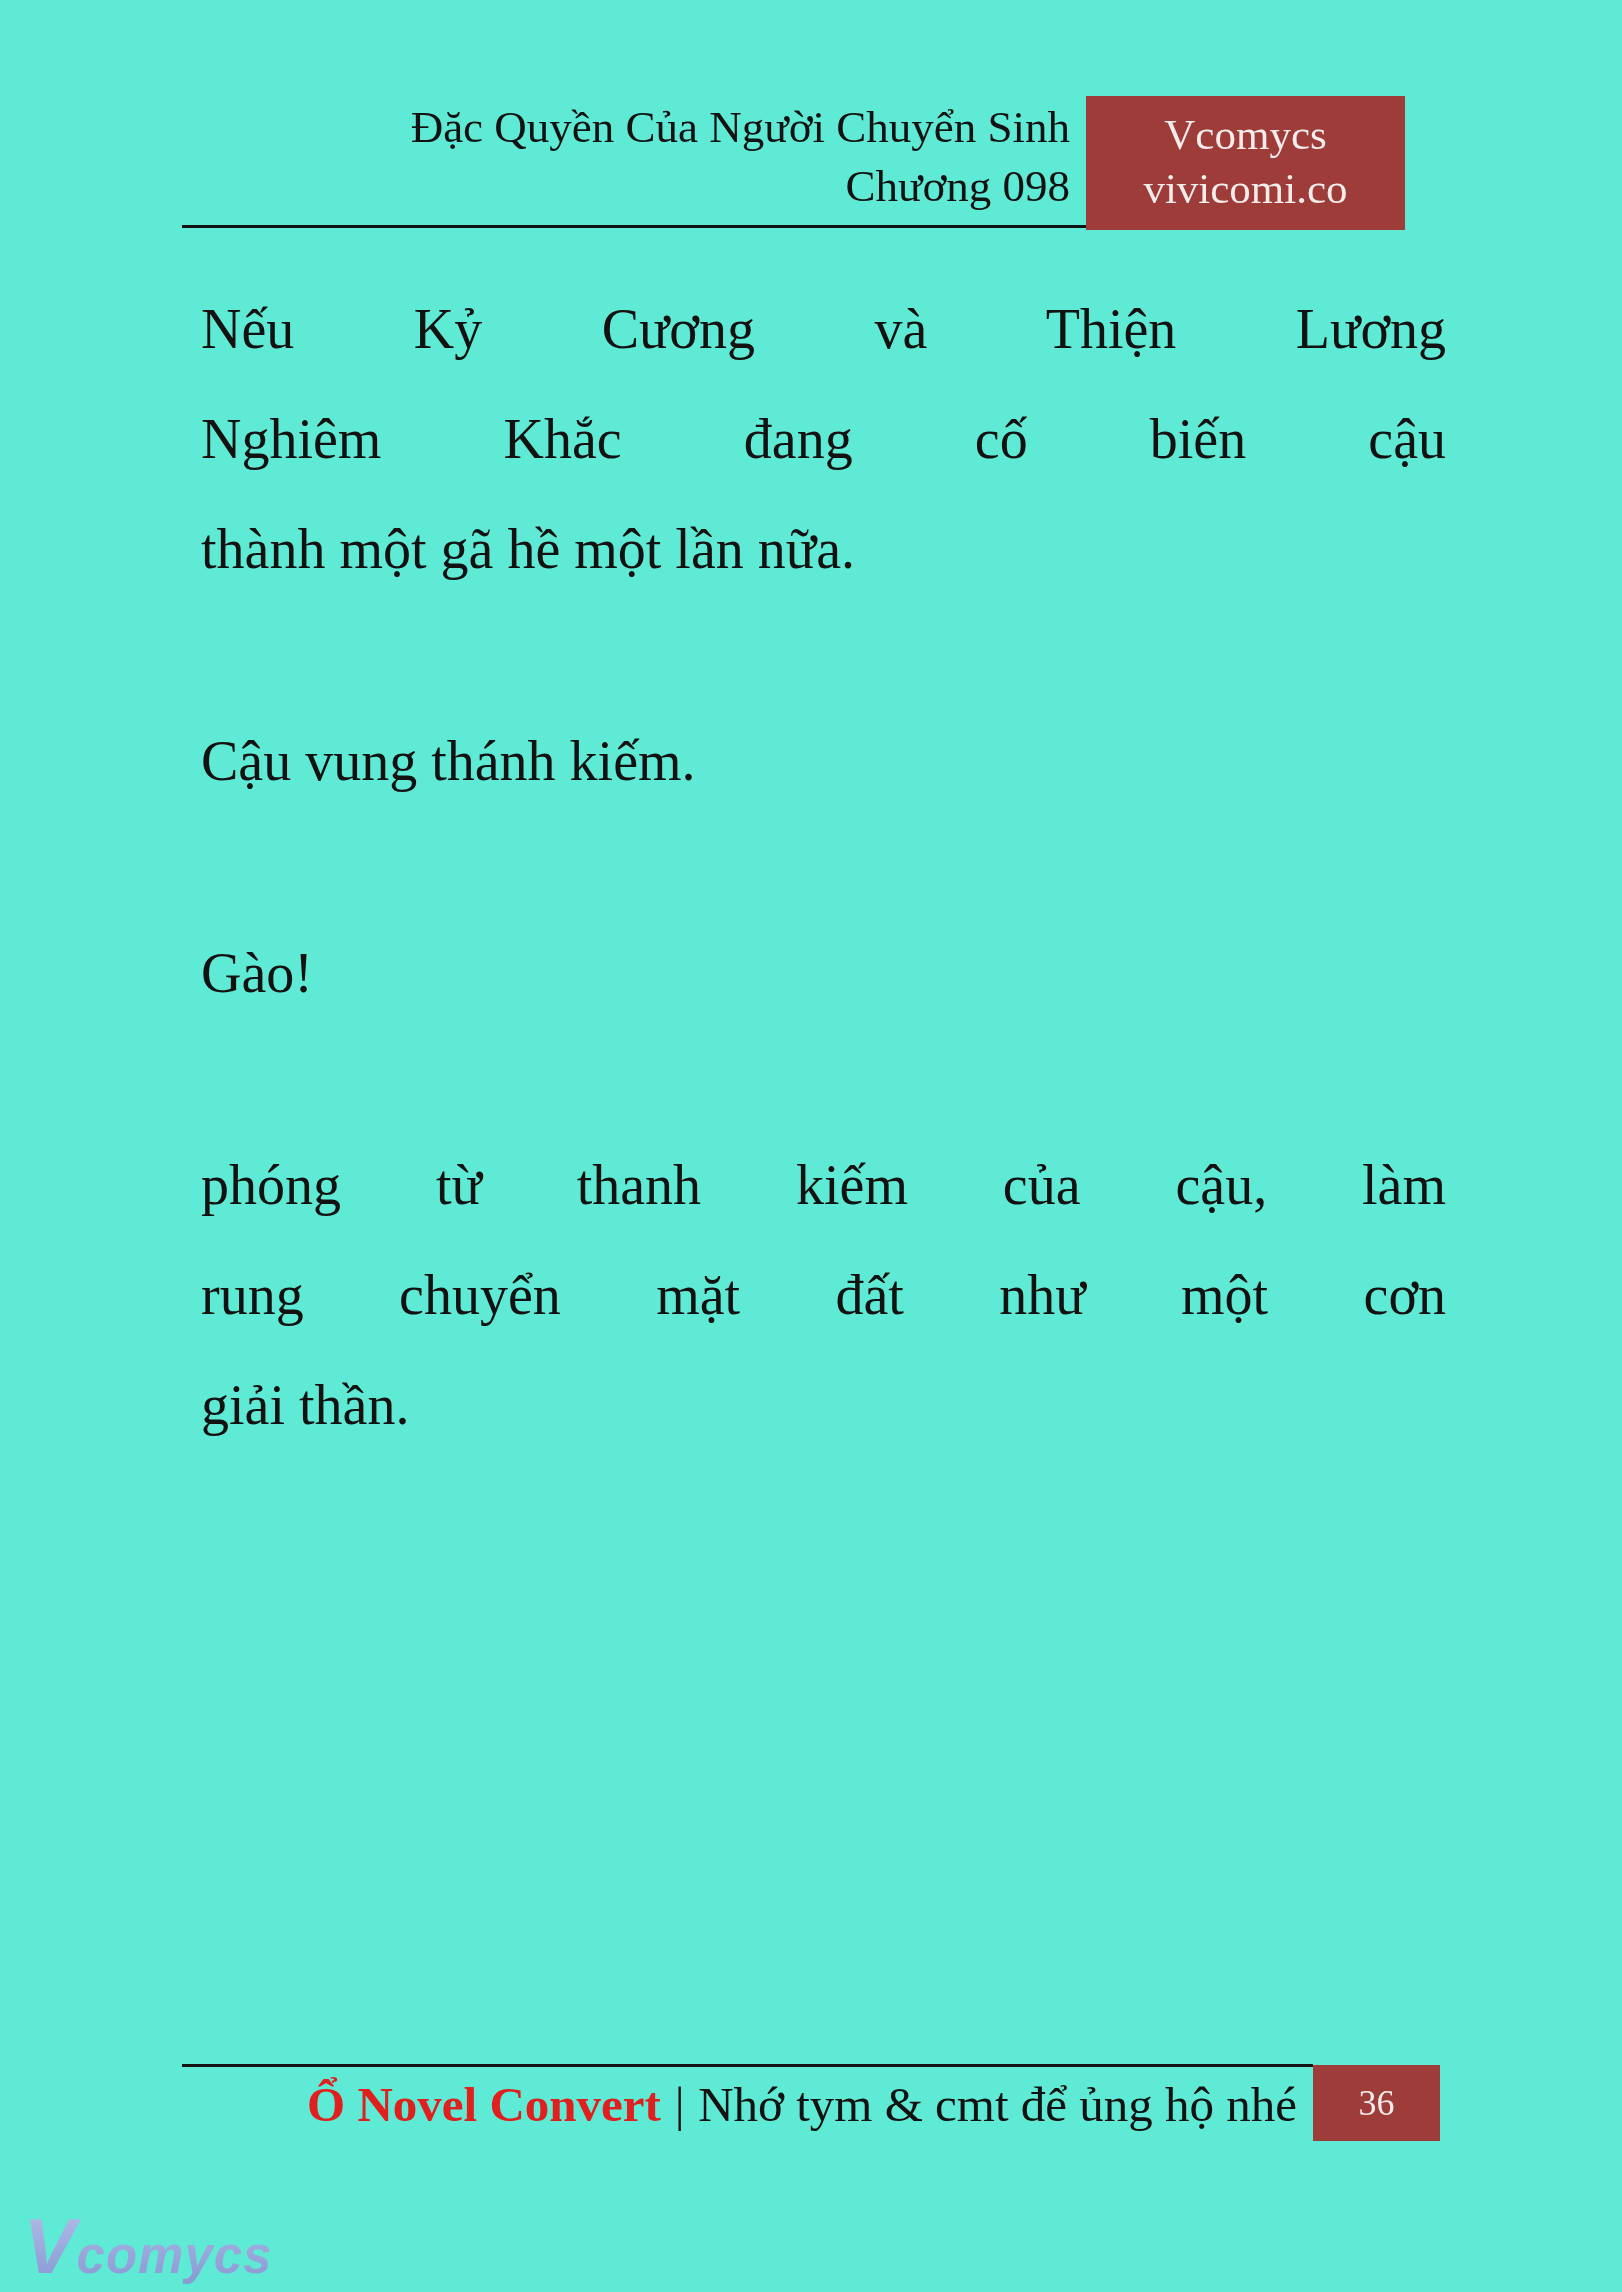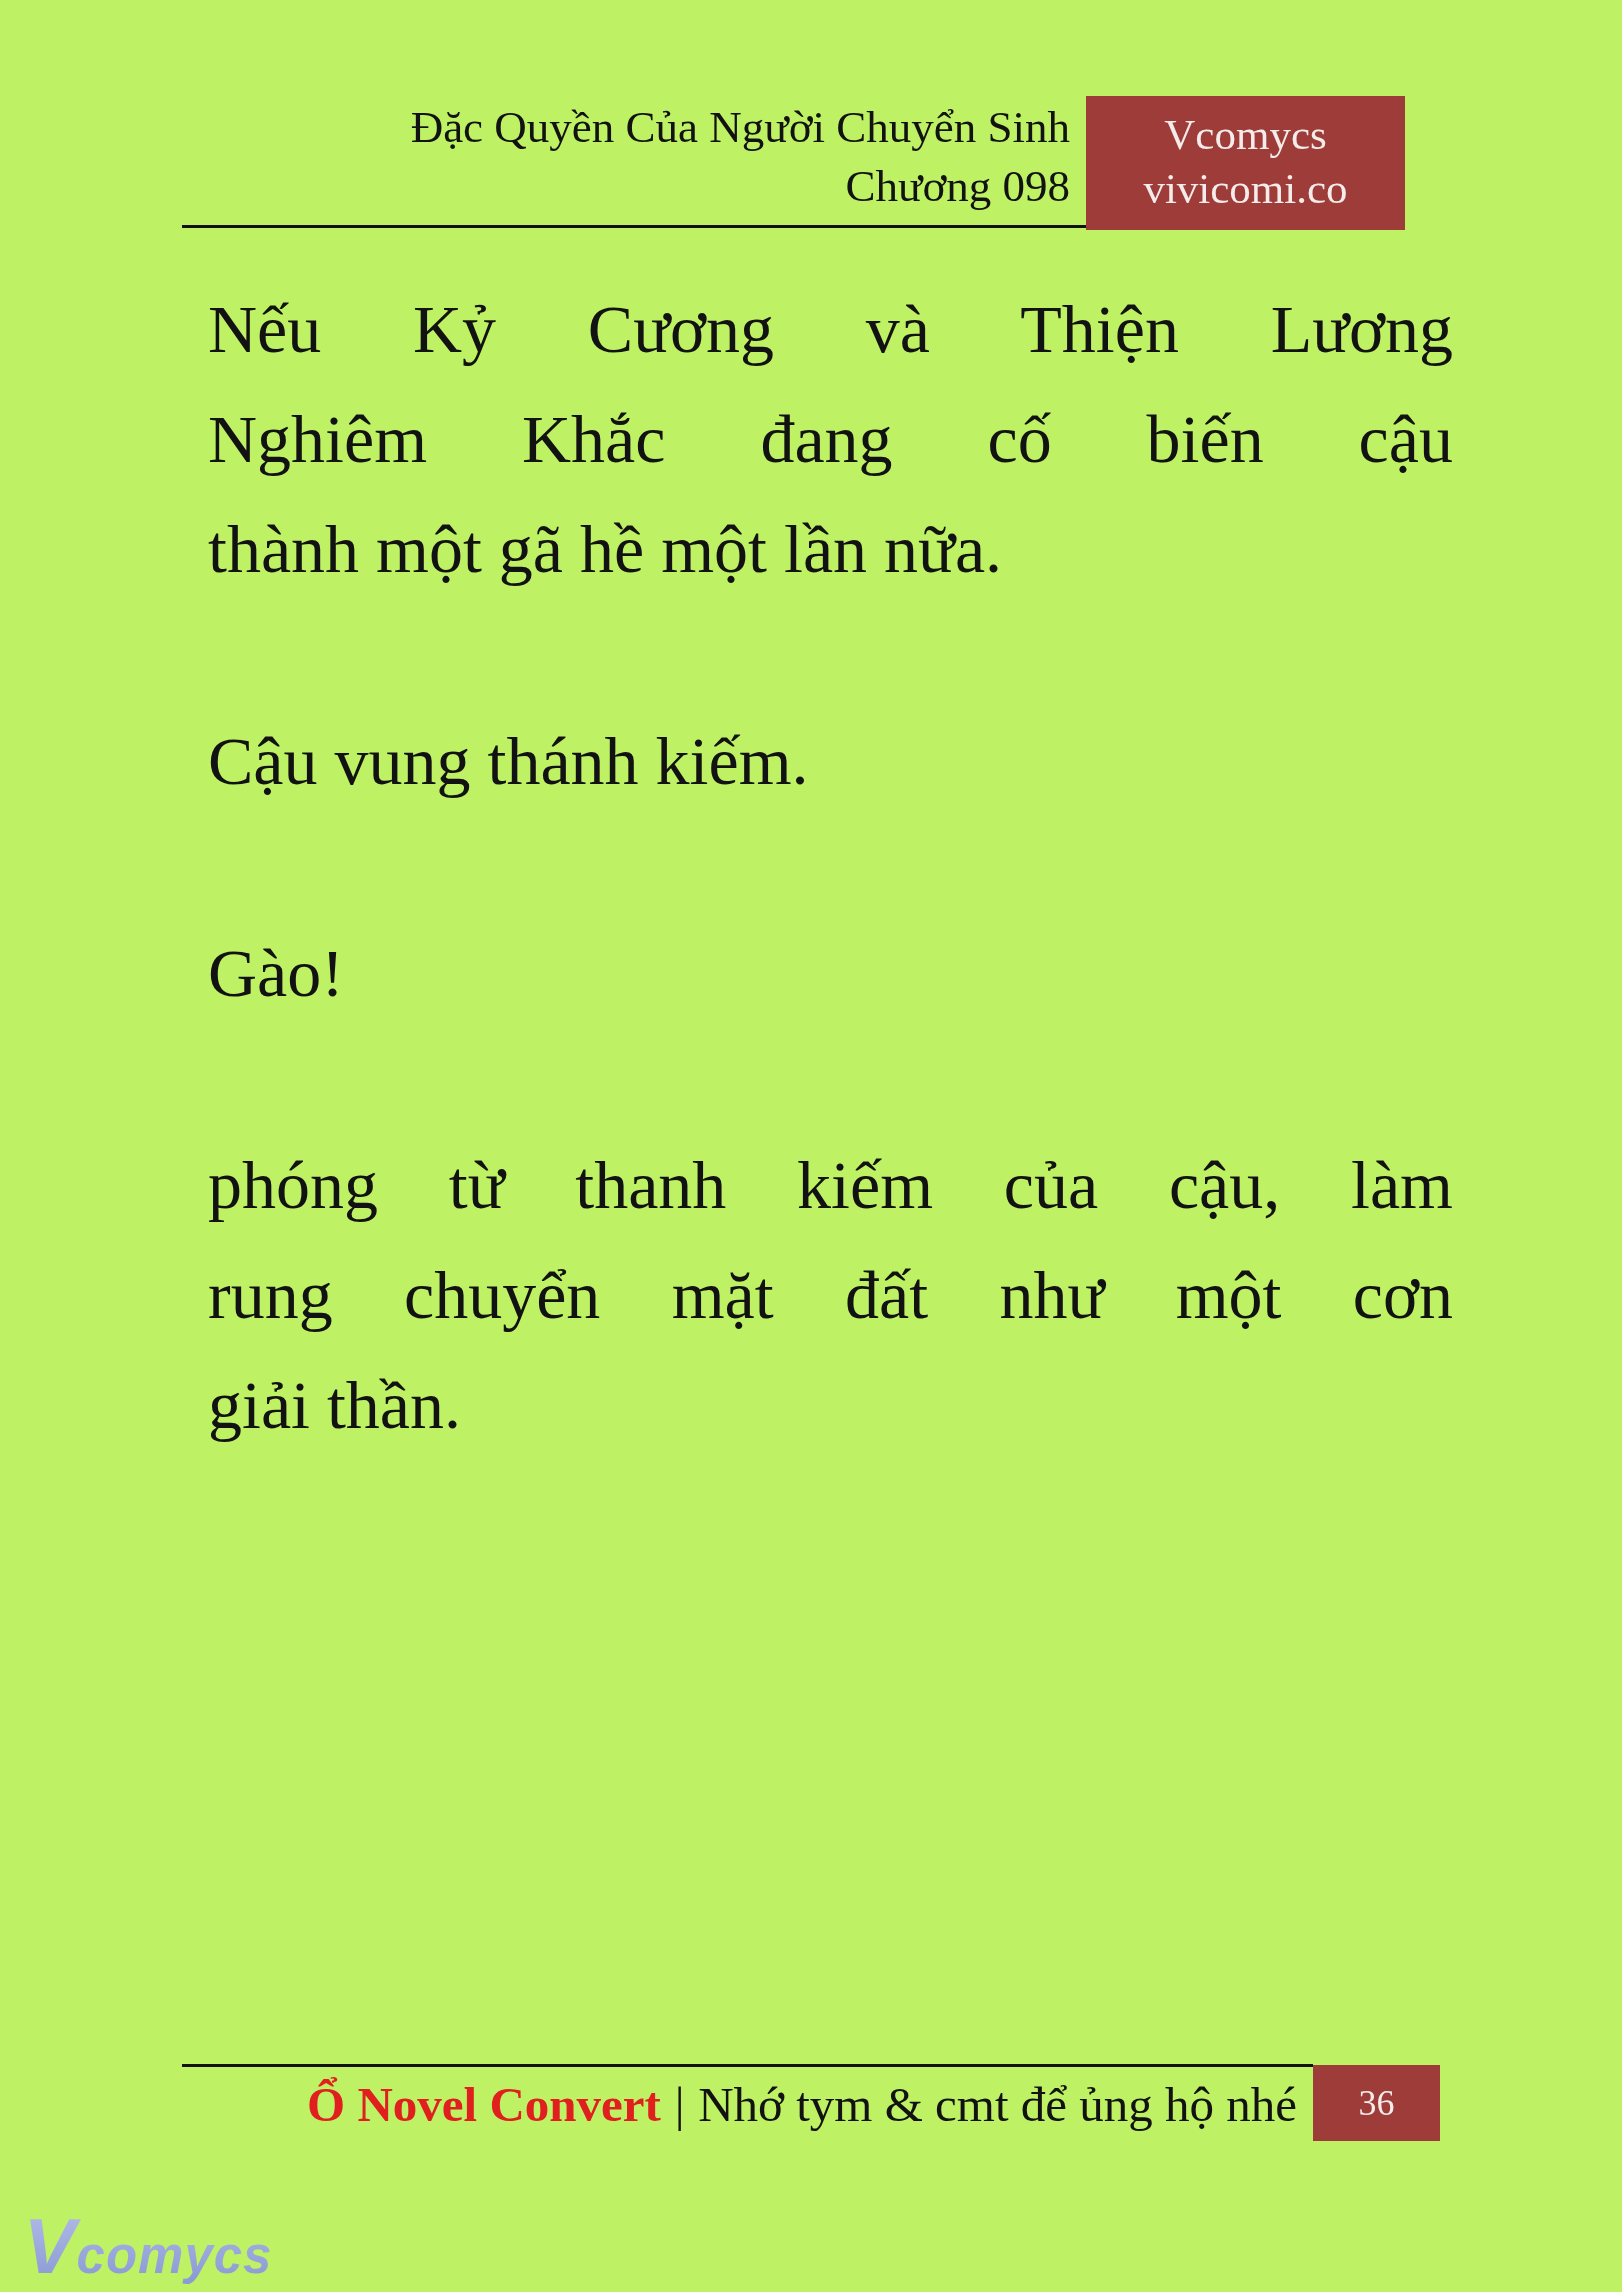--- a/index.html
+++ b/index.html
@@ -1,21 +1,21 @@
 <!DOCTYPE html>
 <html style="--ink: #121212; --badge-red: #9e3c39; --badge-text: #f3ecea; --brand-red: #e01f1f; --watermark-top: #b2bce8; --watermark-mid: #9aa6da; --watermark-bottom: #8394d0;"><head>
 <meta charset="utf-8">
 <style>
   html, body { margin: 0; padding: 0; background: #ffffff; }
   .page {
     position: relative;
     width: 1622px;
     height: 2293px;
     margin: 0 auto;
-    background: #bef264;
+    background: #5eead4;
     overflow: hidden;
     font-family: "Liberation Serif", "DejaVu Serif", serif;
     color: var(--ink, #121212);
   }
 
   
   .header-title {
     position: absolute;
     top: 98px;
     right: 552px;
@@ -43,24 +43,24 @@
   .rule {
     position: absolute;
     height: 2.9px;
     background: var(--ink, #121212);
   }
   .header-rule { left: 182px; top: 225px; width: 904px; }
 
   
   .body-text {
     position: absolute;
-    left: 208px;
+    left: 201px;
     top: 274px;
     width: 1245px;
-    font-size: 68px;
+    font-size: 56px;
   }
   .para { margin: 0 0 102px 0; }
   .para.italic { }
   .bline { line-height: 110px; }
   .jline { text-align: justify; text-align-last: justify; }
   .lline { text-align: left; text-align-last: auto; }
 
   
   .footer-rule { left: 182px; top: 2064px; width: 1131px; }
   .footer-text {

